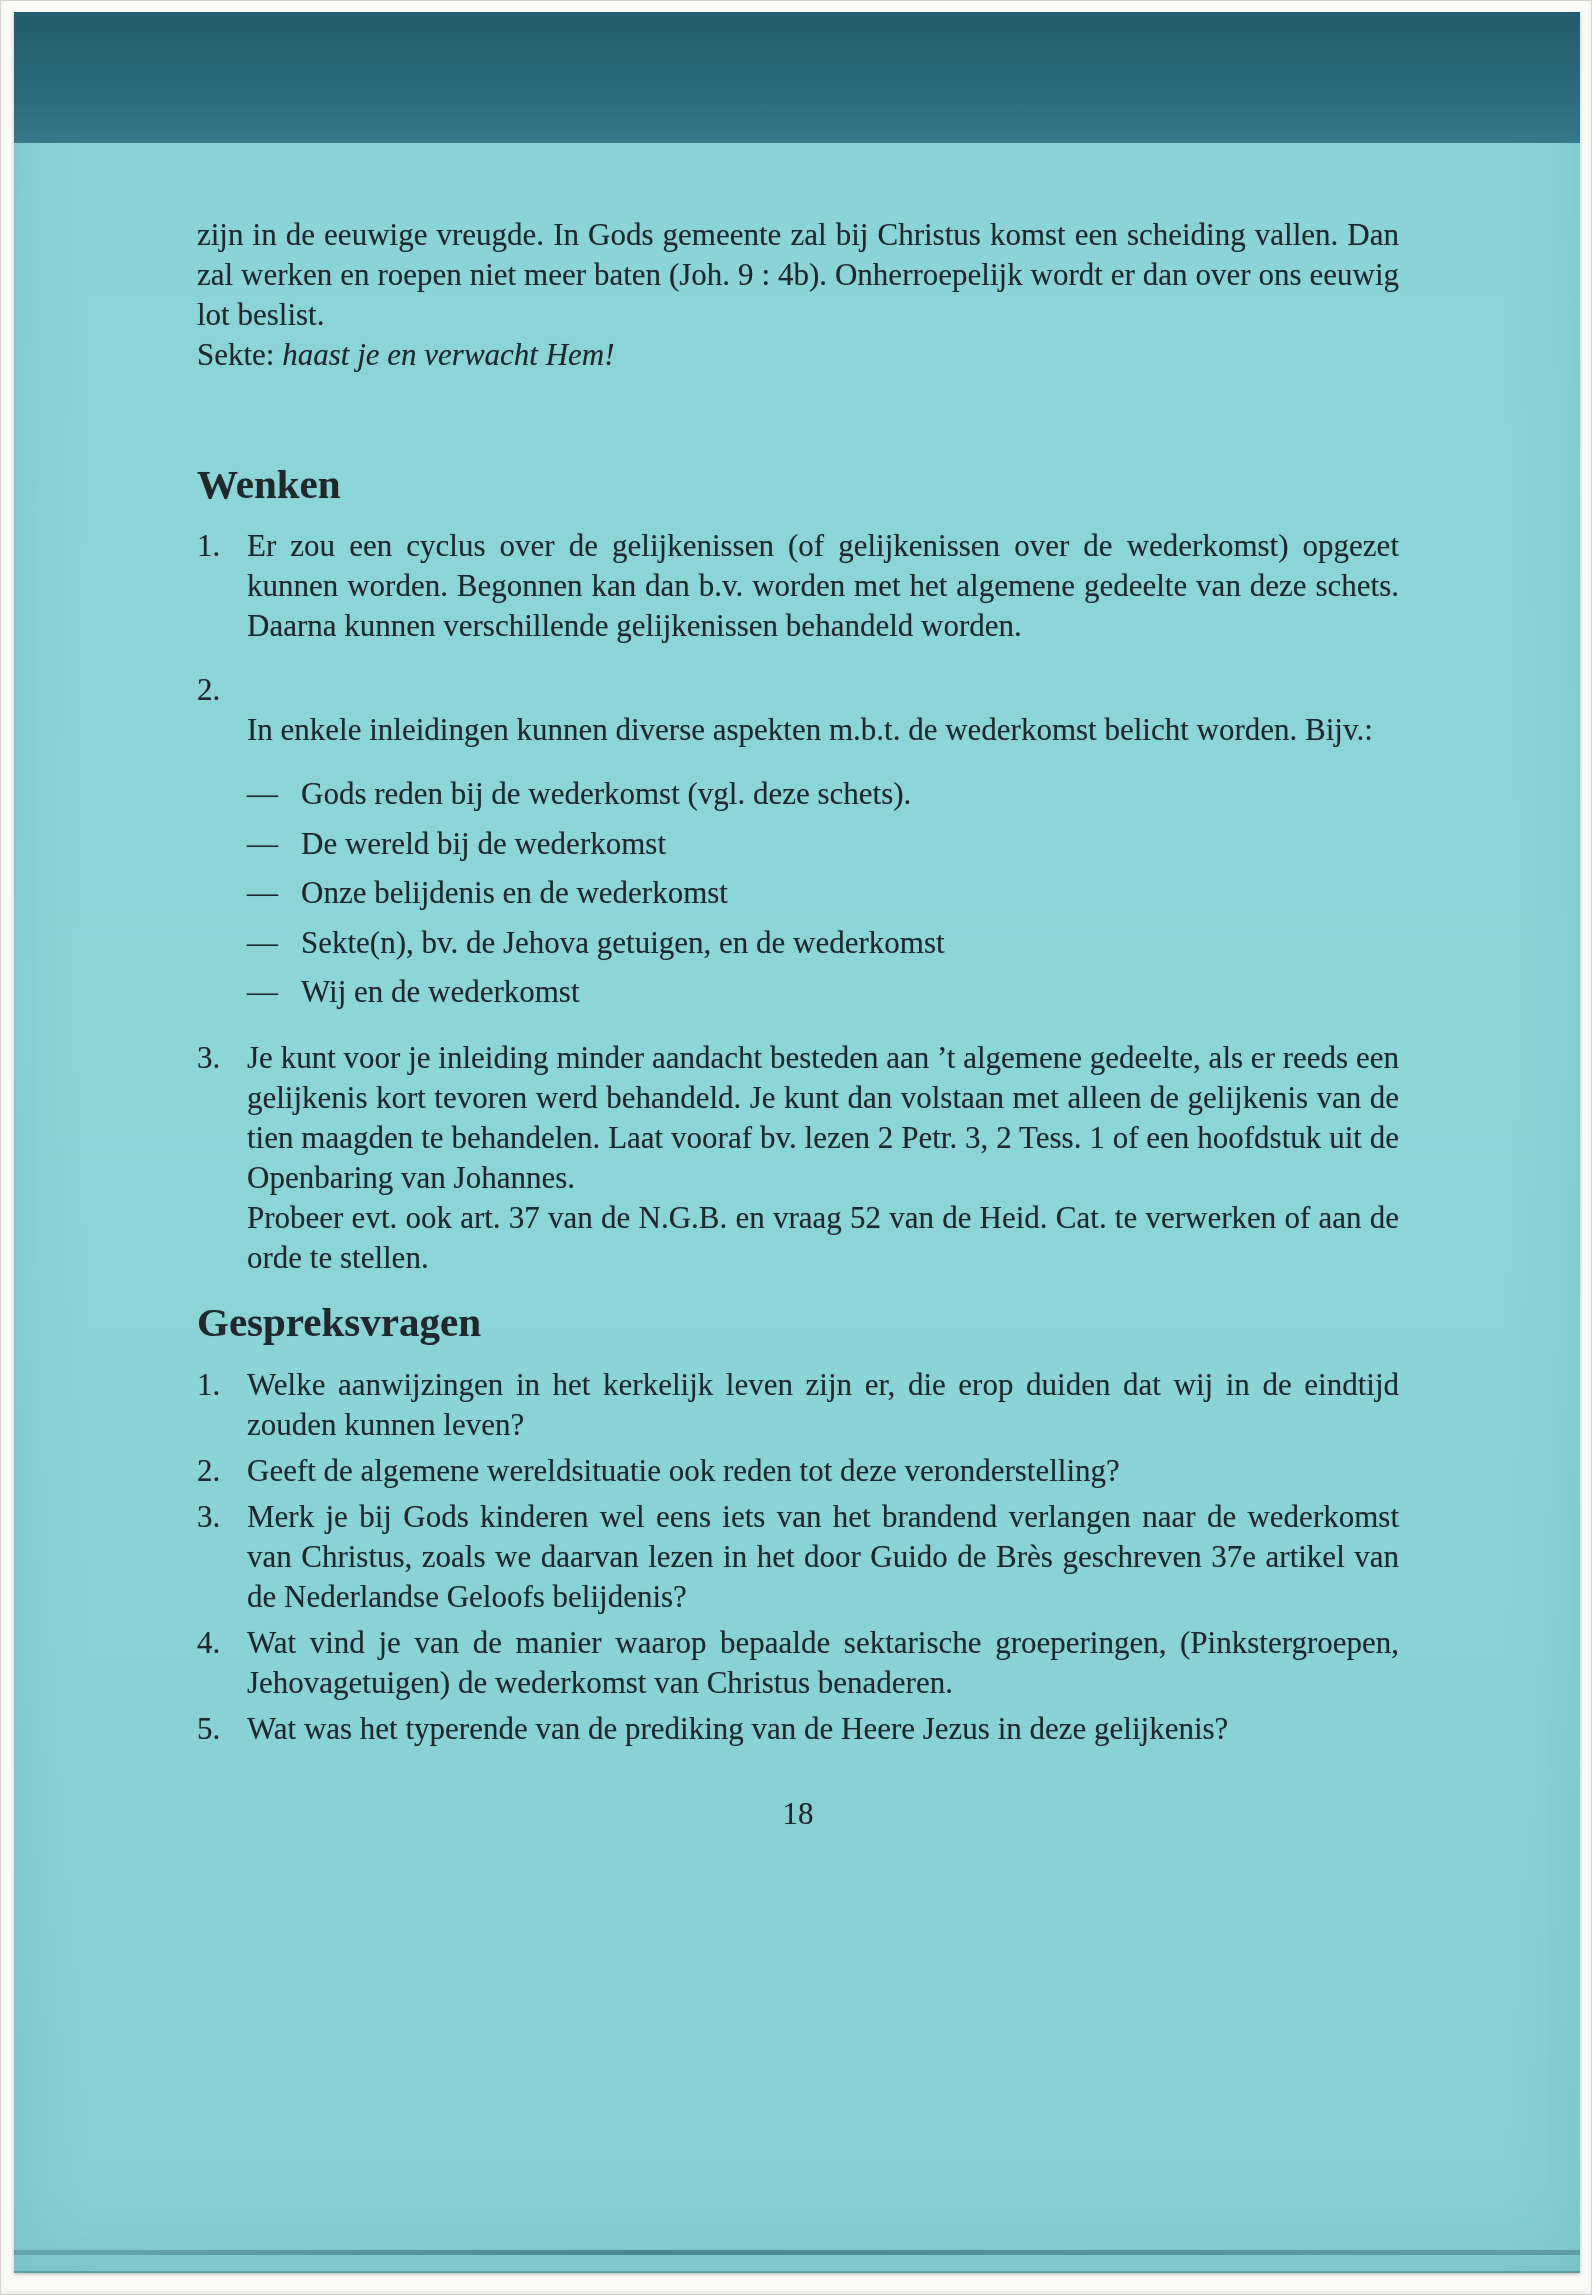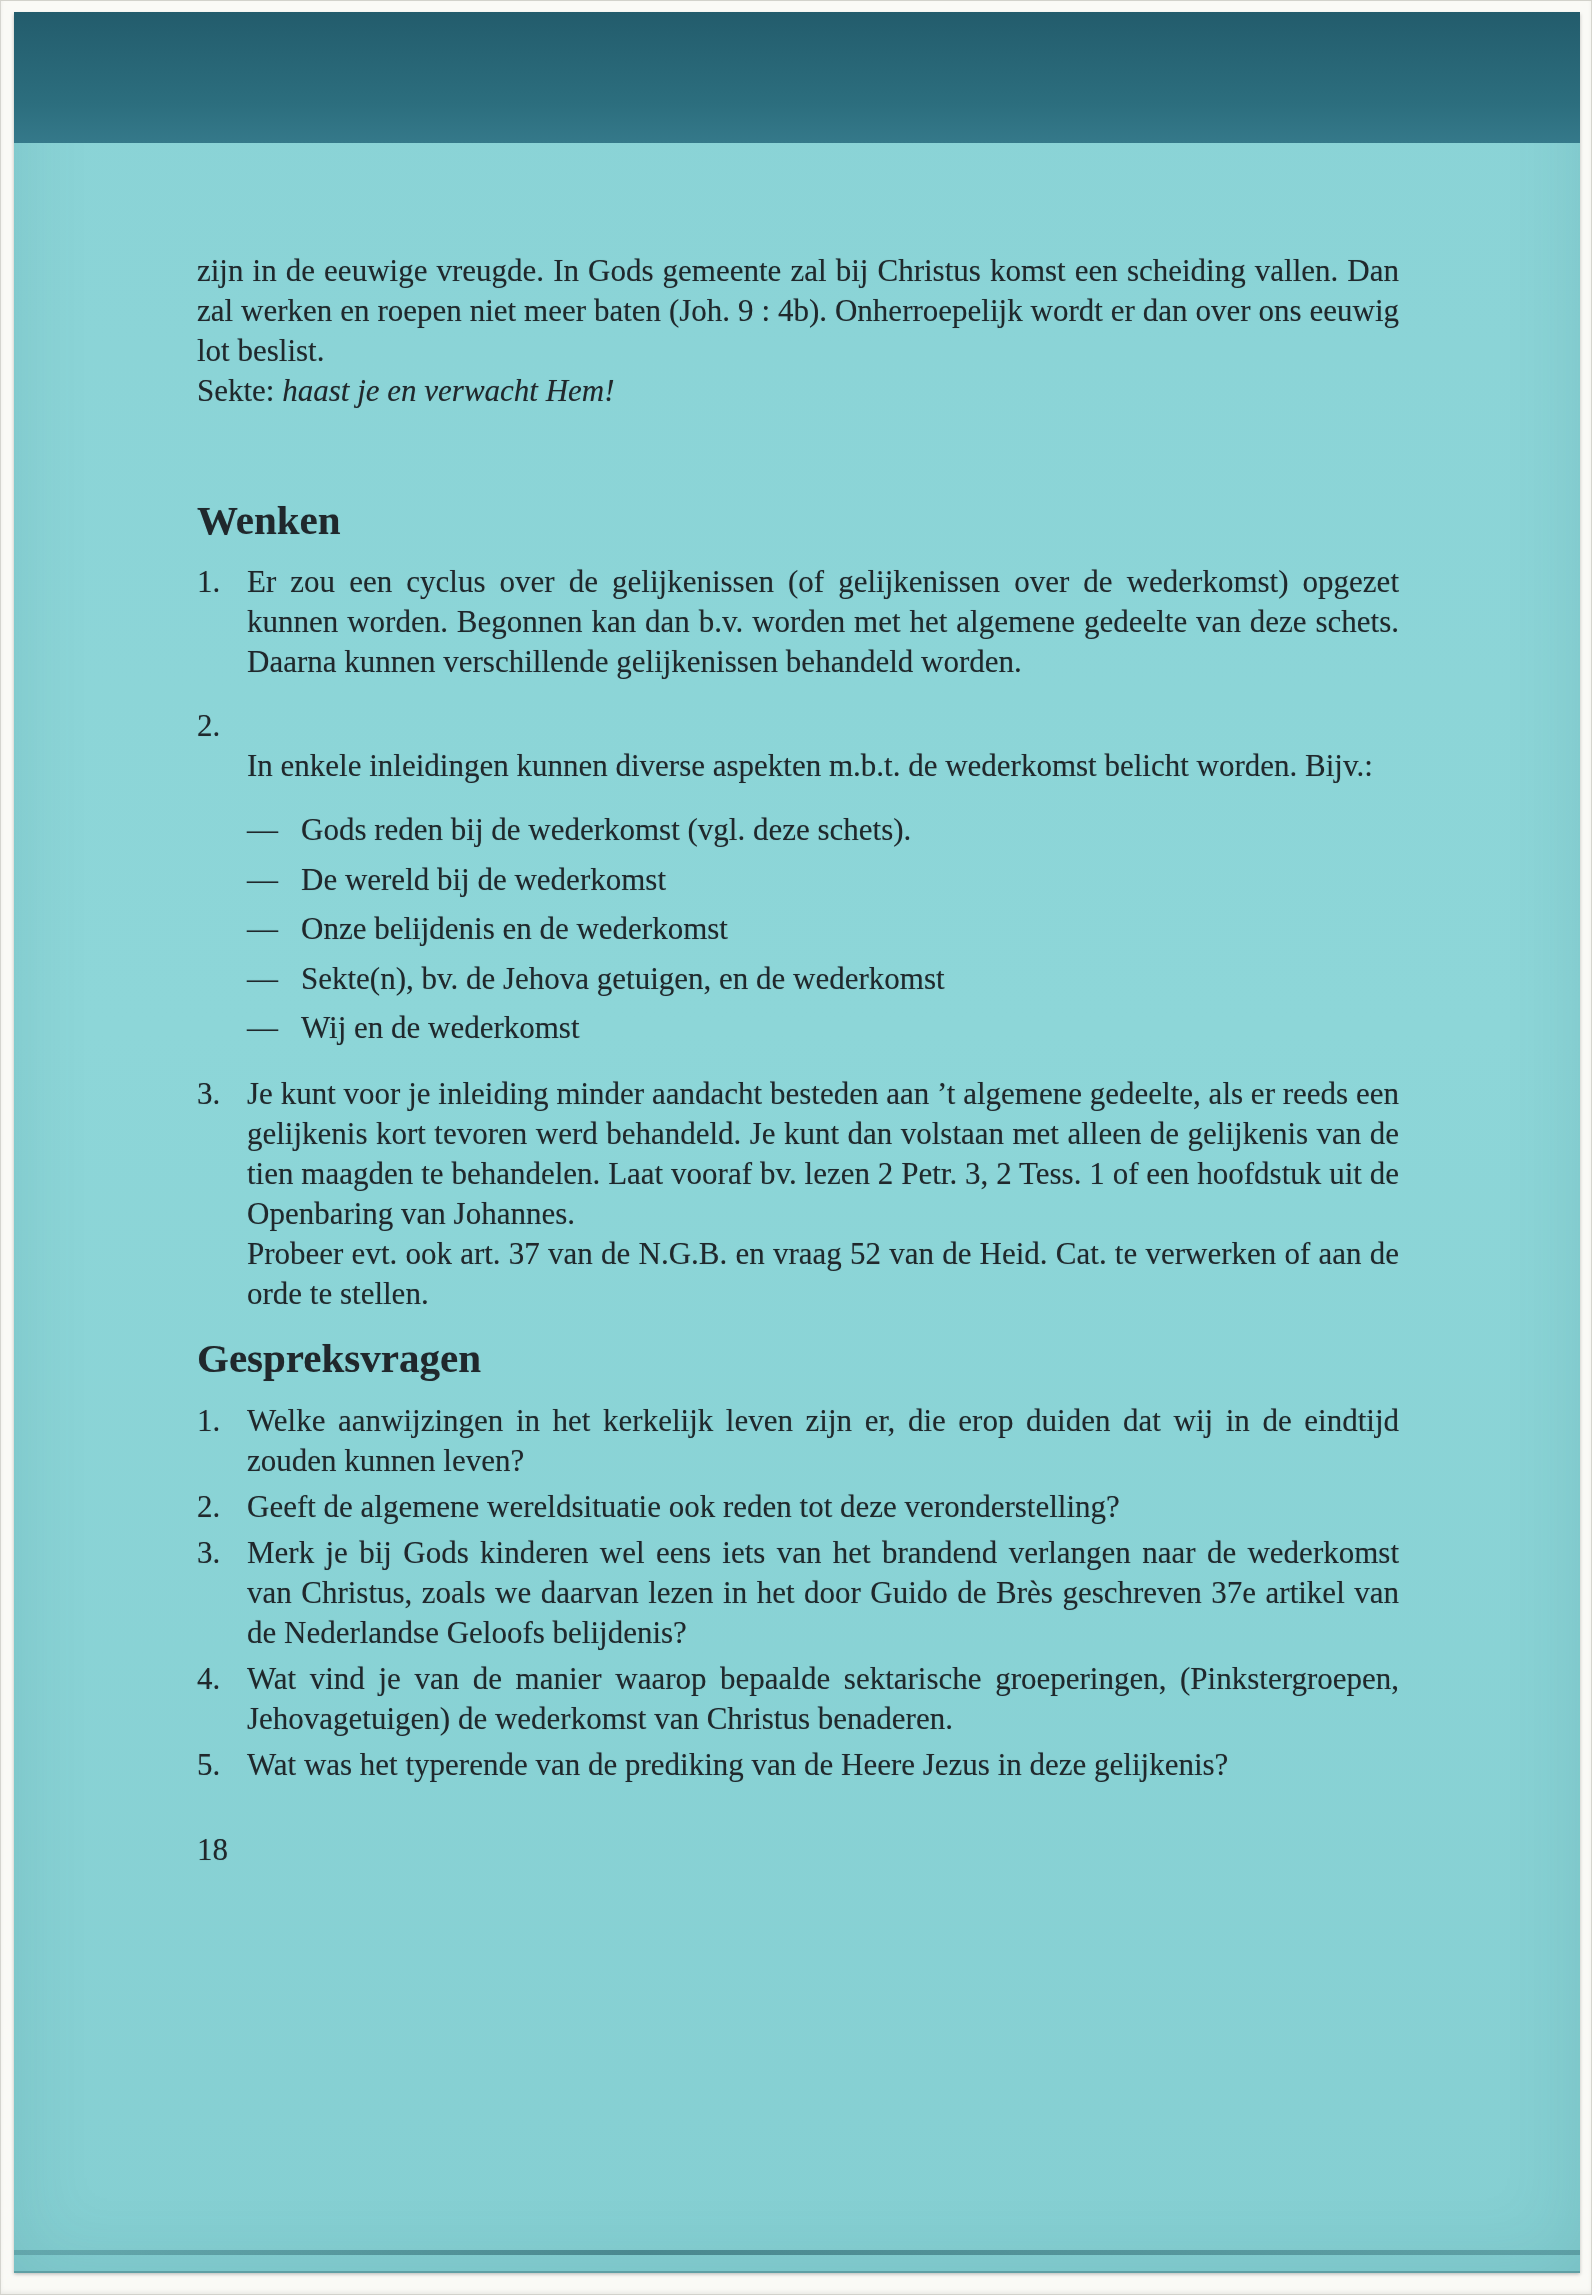--- a/index.html
+++ b/index.html
@@ -22,39 +22,39 @@
   }
   .top-band {
     height:131px; width:100%;
     background:linear-gradient(180deg,#235c6c 0%, #2c6e7e 70%, #35798a 100%);
   }
   .bottom-line {
     position:absolute; left:0; right:0; bottom:15.5px; height:5.2px;
     background:linear-gradient(90deg, rgba(40,95,105,0.30), rgba(40,95,105,0.62) 40%, rgba(40,95,105,0.38));
   }
   .content {
-    padding:108px 181px 0 183px;
+    padding:72px 181px 0 183px;
     color:#20282c;
     font-size:31px;
     line-height:40px;
     text-shadow:0 0 0.9px rgba(25,40,45,0.35);
   }
   .para { text-align:justify; }
   .intro { margin-bottom:89px; }
   .heading { font-weight:bold; font-size:41px; margin-bottom:22.4px; }
   .item { display:flex; margin-bottom:24px; }
   .item .marker { flex:0 0 50px; }
   .item .itext { flex:1; text-align:justify; hyphens:auto; -webkit-hyphens:auto; }
   .dash-list { margin:3.5px 0 26px 50px; }
   .dash-item { display:flex; margin-bottom:9.5px; }
   .dash-item .dash { flex:0 0 54px; }
   .q-item { margin-bottom:6px; }
   .section-gesprek { margin-top:24px; }
   .it { }
-  .pagenum { margin-top:45px; }
+  .pagenum { text-align:center; margin-top:45px; }
 </style>
 </head>
 <body>
 
 <div class="scan-frame">
   <div class="page">
     <div class="top-band"></div>
 
     <div class="content">
 

